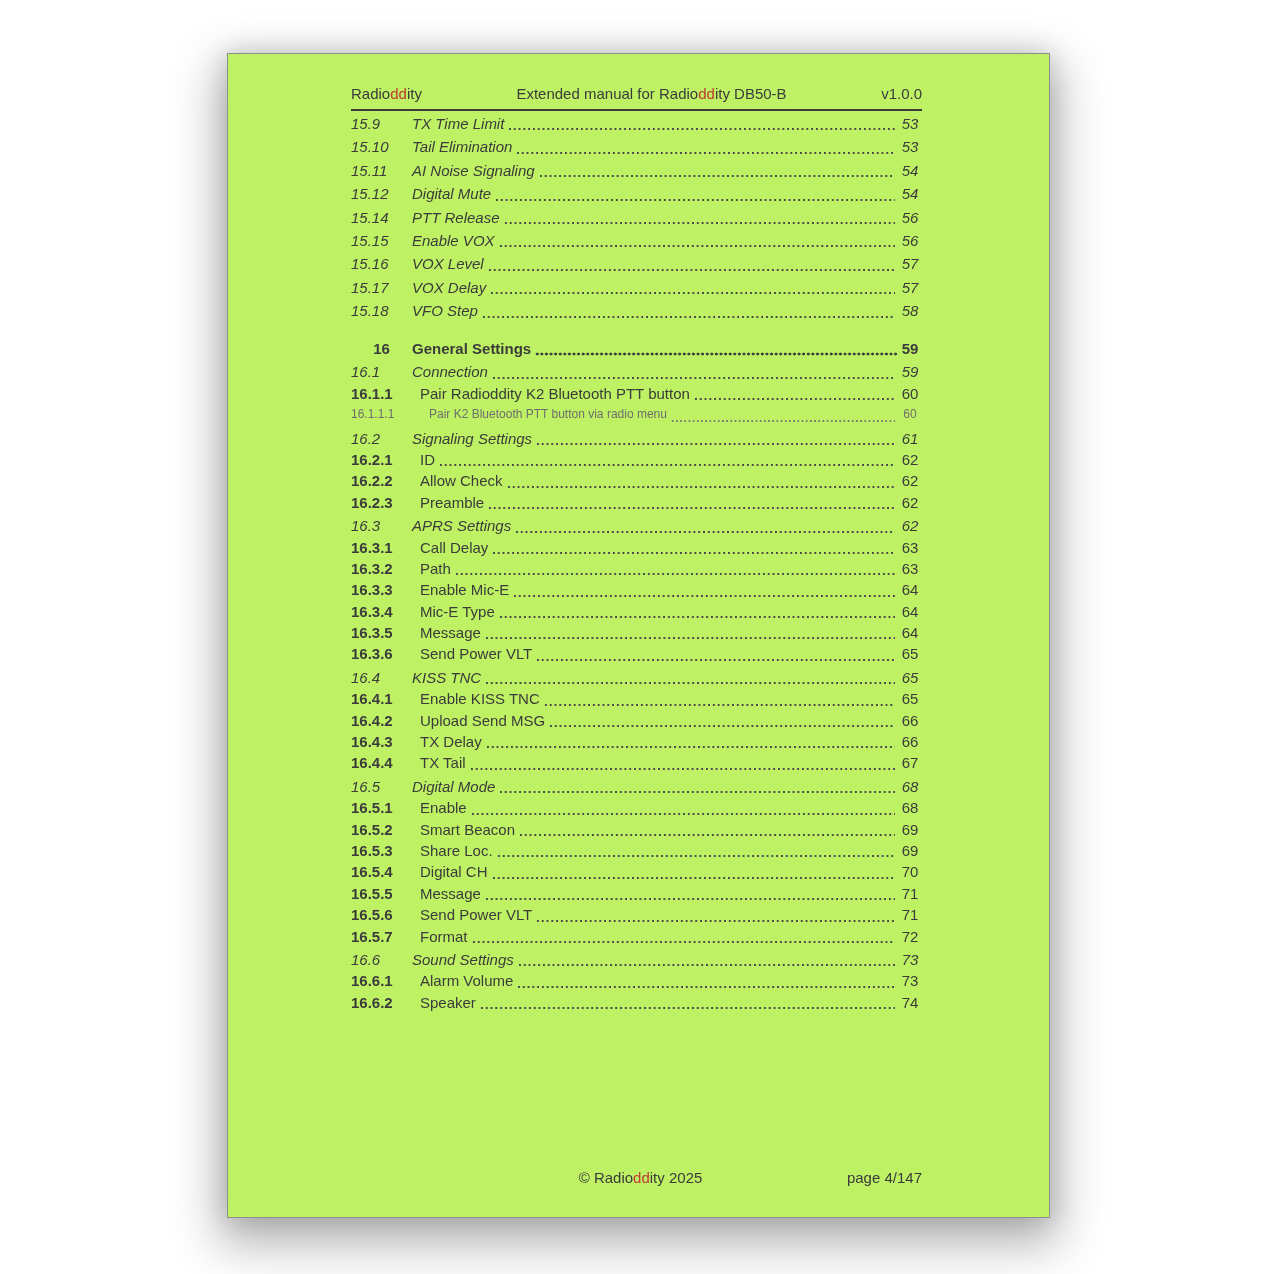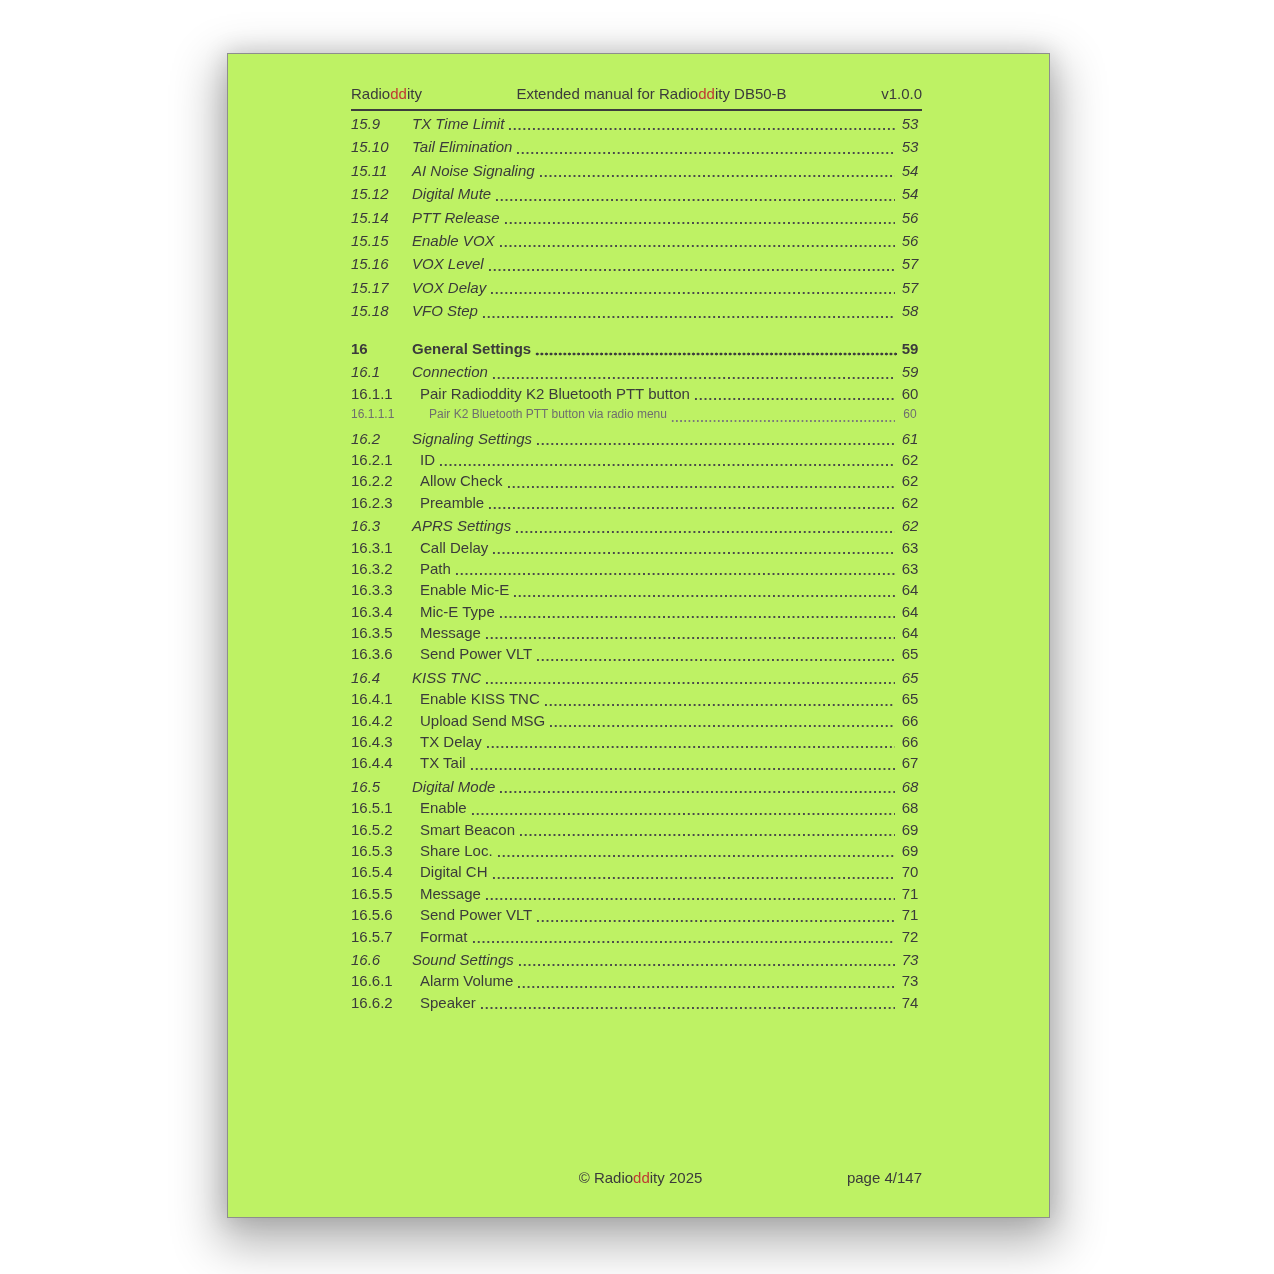--- a/index.html
+++ b/index.html
@@ -51,29 +51,29 @@
     align-self: flex-end;
     height: 6px;
     margin: 0 3px 2px 4px;
     background-image: radial-gradient(circle at 2px 3px, #4a4a4a 1px, transparent 1.35px);
     background-size: 4.8px 6px;
     background-repeat: repeat-x;
   }
   .toc-page { flex: 0 0 auto; min-width: 24px; text-align: center; }
   
   .level1 { font-weight: bold; margin-top: 16.5px; }
-  .level1 .toc-num { width: 61px; }
+  .level1 .toc-num { width: 61px; text-align: center; }
   .level1 .toc-leader {
     background-image: radial-gradient(circle at 2px 3px, #3c3c3c 1.35px, transparent 1.65px);
     background-size: 4.6px 6px;
     margin-right: 0px;
   }
   .level2 { font-style: italic; margin-top: 2px; }
   .level2 .toc-num { width: 61px; }
-  .level3 .toc-num { width: 69px; }
+  .level3 .toc-num { width: 69px; font-weight: bold; }
   .level4 {
     font-size: 12px;
     color: #6e6e6e;
     line-height: 21.4px;
   }
   .level4 .toc-num { width: 78px; }
   .level4 .toc-leader {
     background-image: radial-gradient(circle at 1.5px 3px, #7a7a7a 0.9px, transparent 1.2px);
     background-size: 4.2px 6px;
   }

